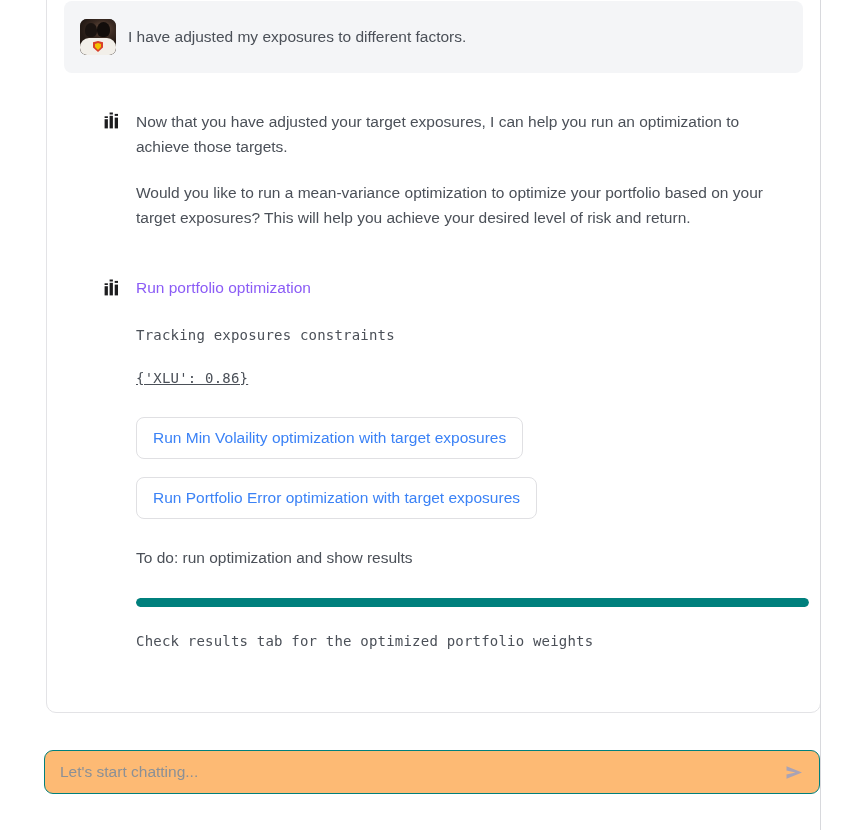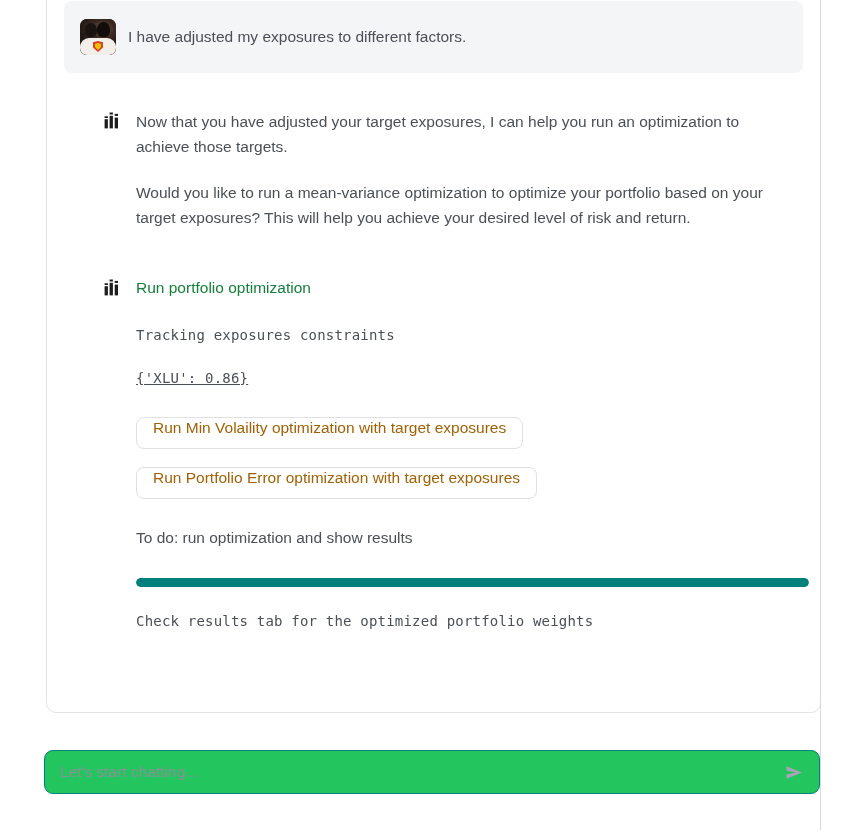--- a/index.html
+++ b/index.html
@@ -138,42 +138,42 @@
     color: #4b5058;
     line-height: 1.62;
     margin: 0;
   }
   .assist-p + .assist-p {
     margin-top: 21px;
   }
 
   .tool-title {
     font-size: 15.5px;
-    color: #15803d;
+    color: #8b5cf6;
     line-height: 1.5;
     margin: 0;
   }
 
   .mono {
     font-family: "DejaVu Sans Mono", "Liberation Mono", monospace;
     font-size: 14px;
     color: #4b5058;
     letter-spacing: 0.2px;
     margin: 0;
   }
 
   .opt-btn {
     display: block;
     font-family: "Liberation Sans", sans-serif;
     font-size: 15.5px;
-    color: #a16207;
+    color: #3b82f6;
     background: #ffffff;
     border: 1px solid #e0e0e3;
     border-radius: 8px;
-    padding: 0 16px 11px 16px;
+    padding: 10px 16px 11px 16px;
     text-align: left;
     cursor: pointer;
     line-height: 1.25;
   }
 
   .todo-text {
     font-size: 15.5px;
     color: #4b5058;
     line-height: 1.5;
     margin: 0;
@@ -312,21 +312,21 @@
           </div>
 
           <p class="mono" style="margin-top:26px;">Check results tab for the optimized portfolio weights</p>
 
         </div>
       </div>
 
     </div>
   </div>
 
-  <div class="composer" style="background: #22c55e; border-color: rgb(0, 128, 125);">
+  <div class="composer" style="background: #fdba74; border-color: rgb(0, 128, 125);">
     <input class="composer-input" type="text" placeholder="Let's start chatting..." style="">
     <button class="send-btn">
       <svg class="send-arrow" viewBox="0 0 19 15">
         <path d="M1.5 1.2 L17 7.5 L1.5 13.8 L1.5 9.6 L10.5 7.5 L1.5 5.4 Z" fill="#a9a3b5"></path>
       </svg>
     </button>
   </div>
 
   <div class="edge-line"></div>
 

